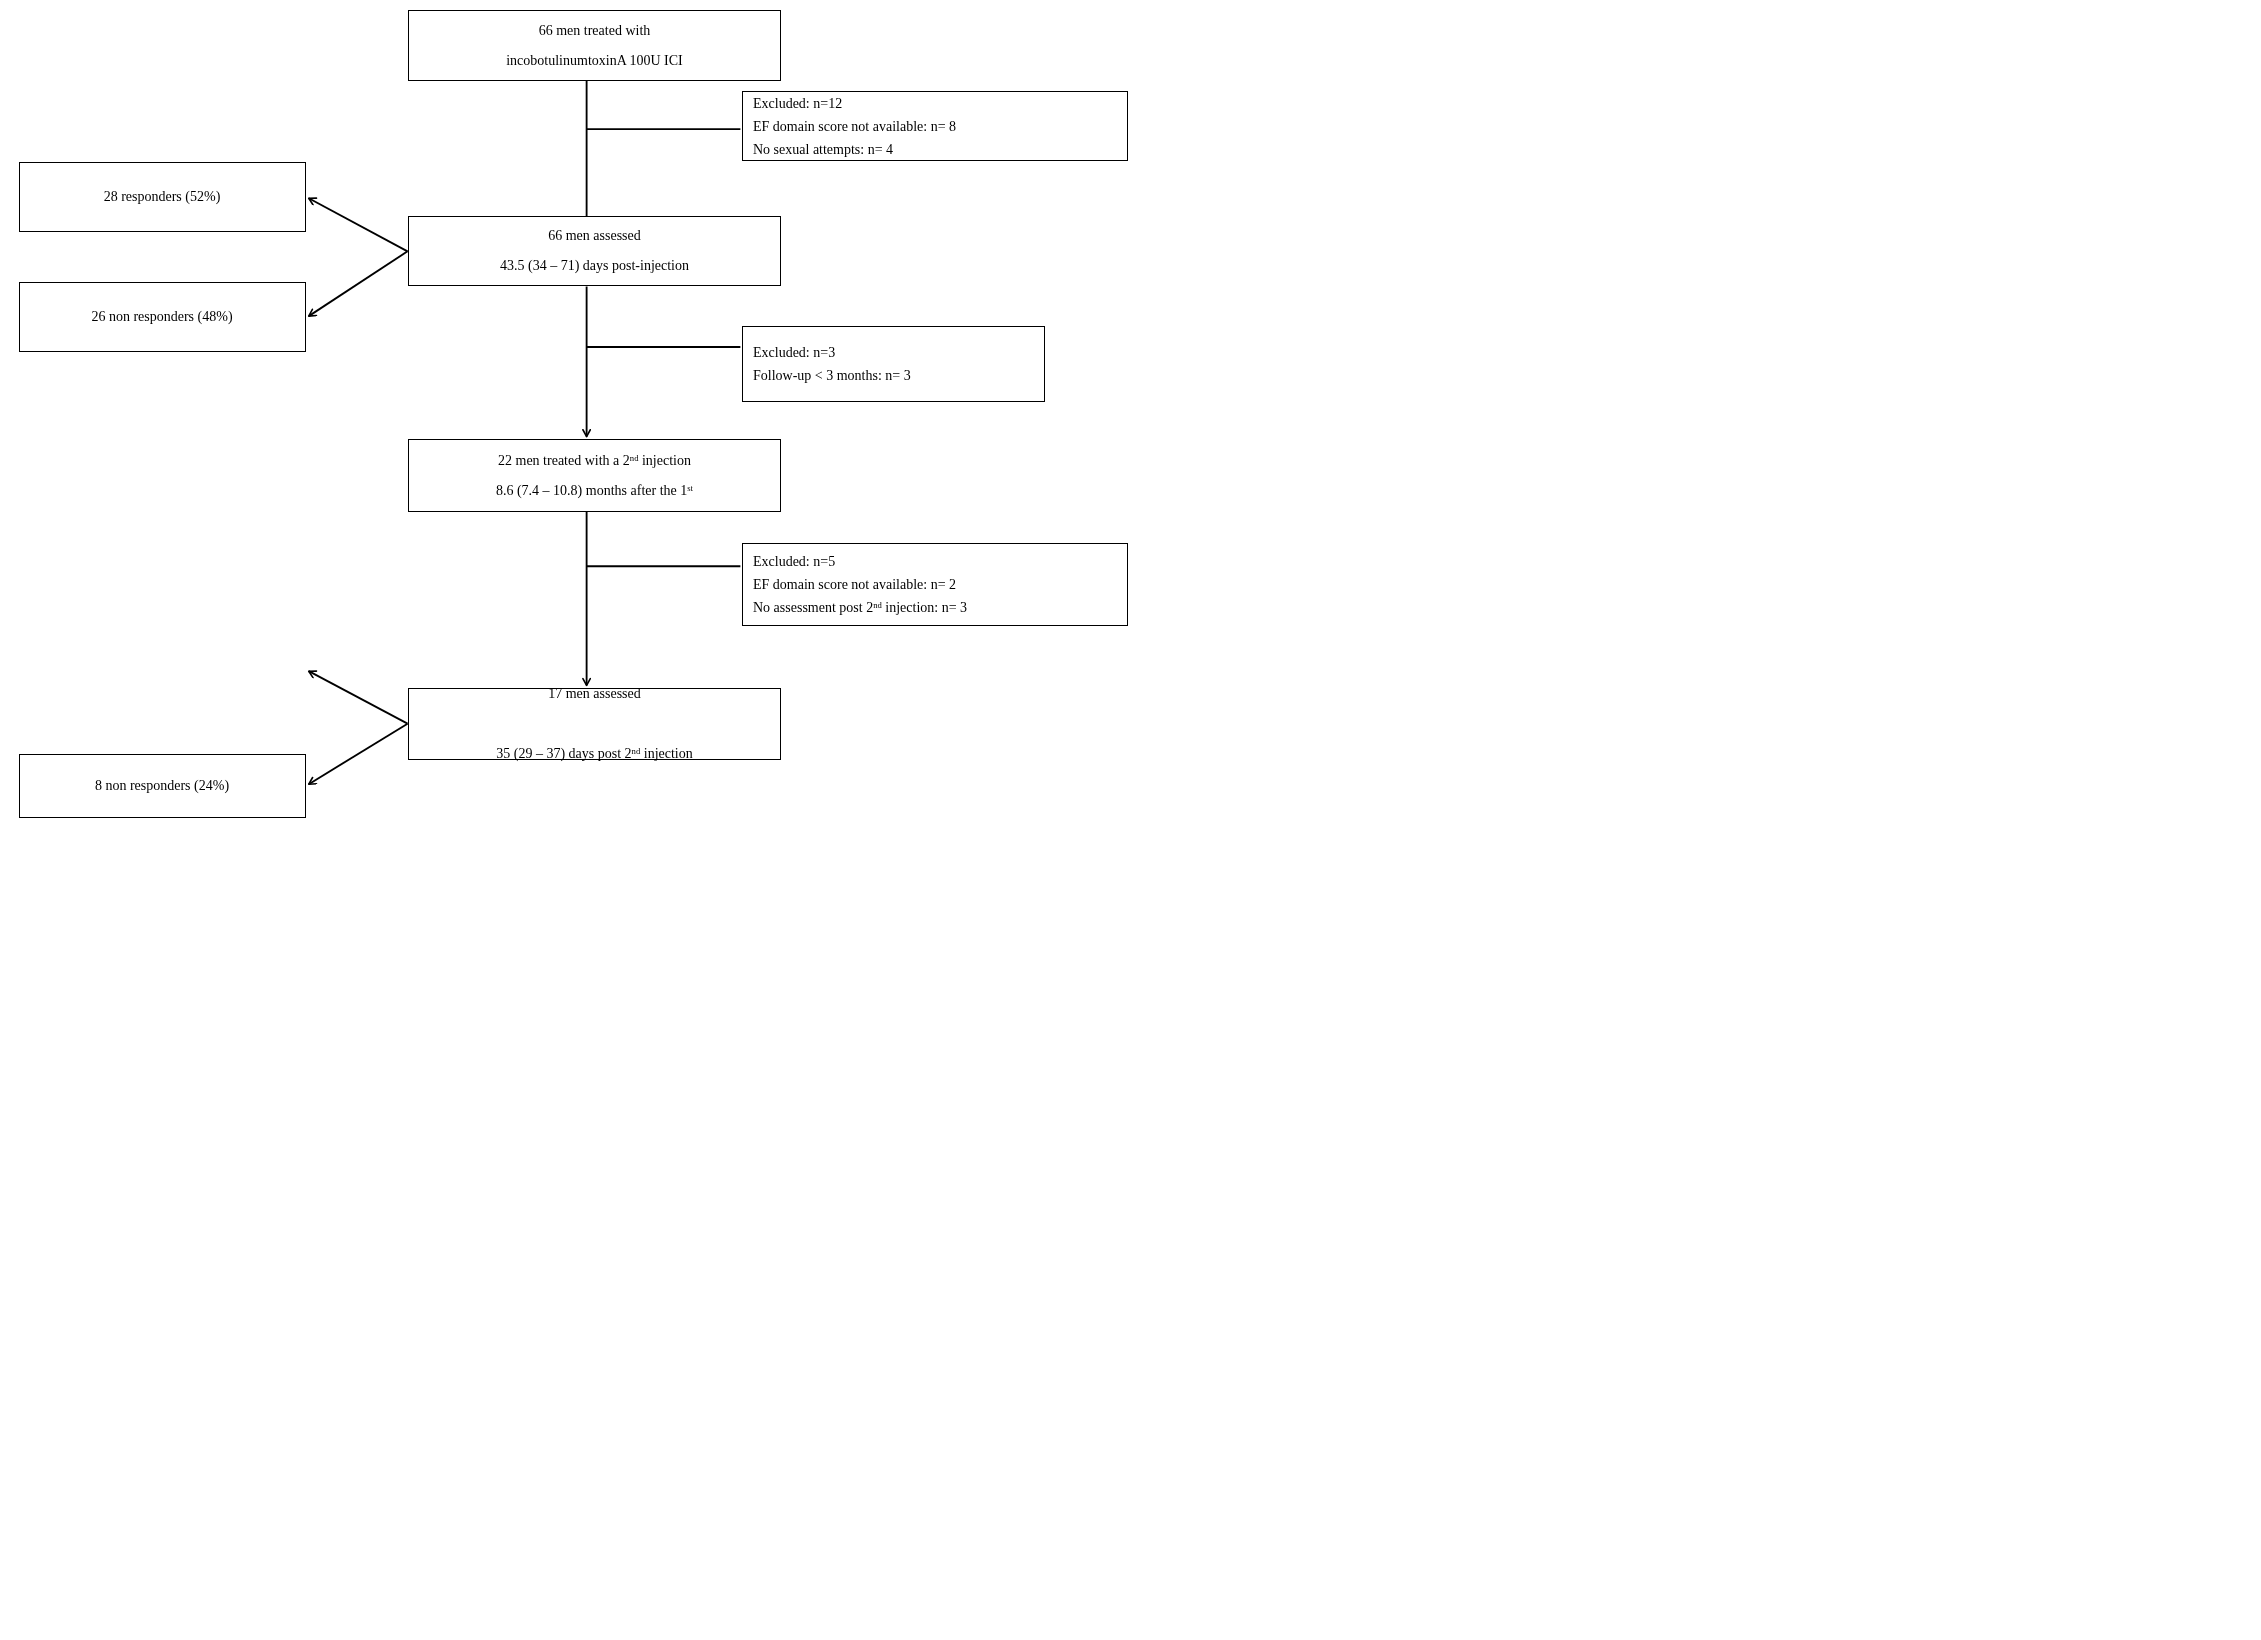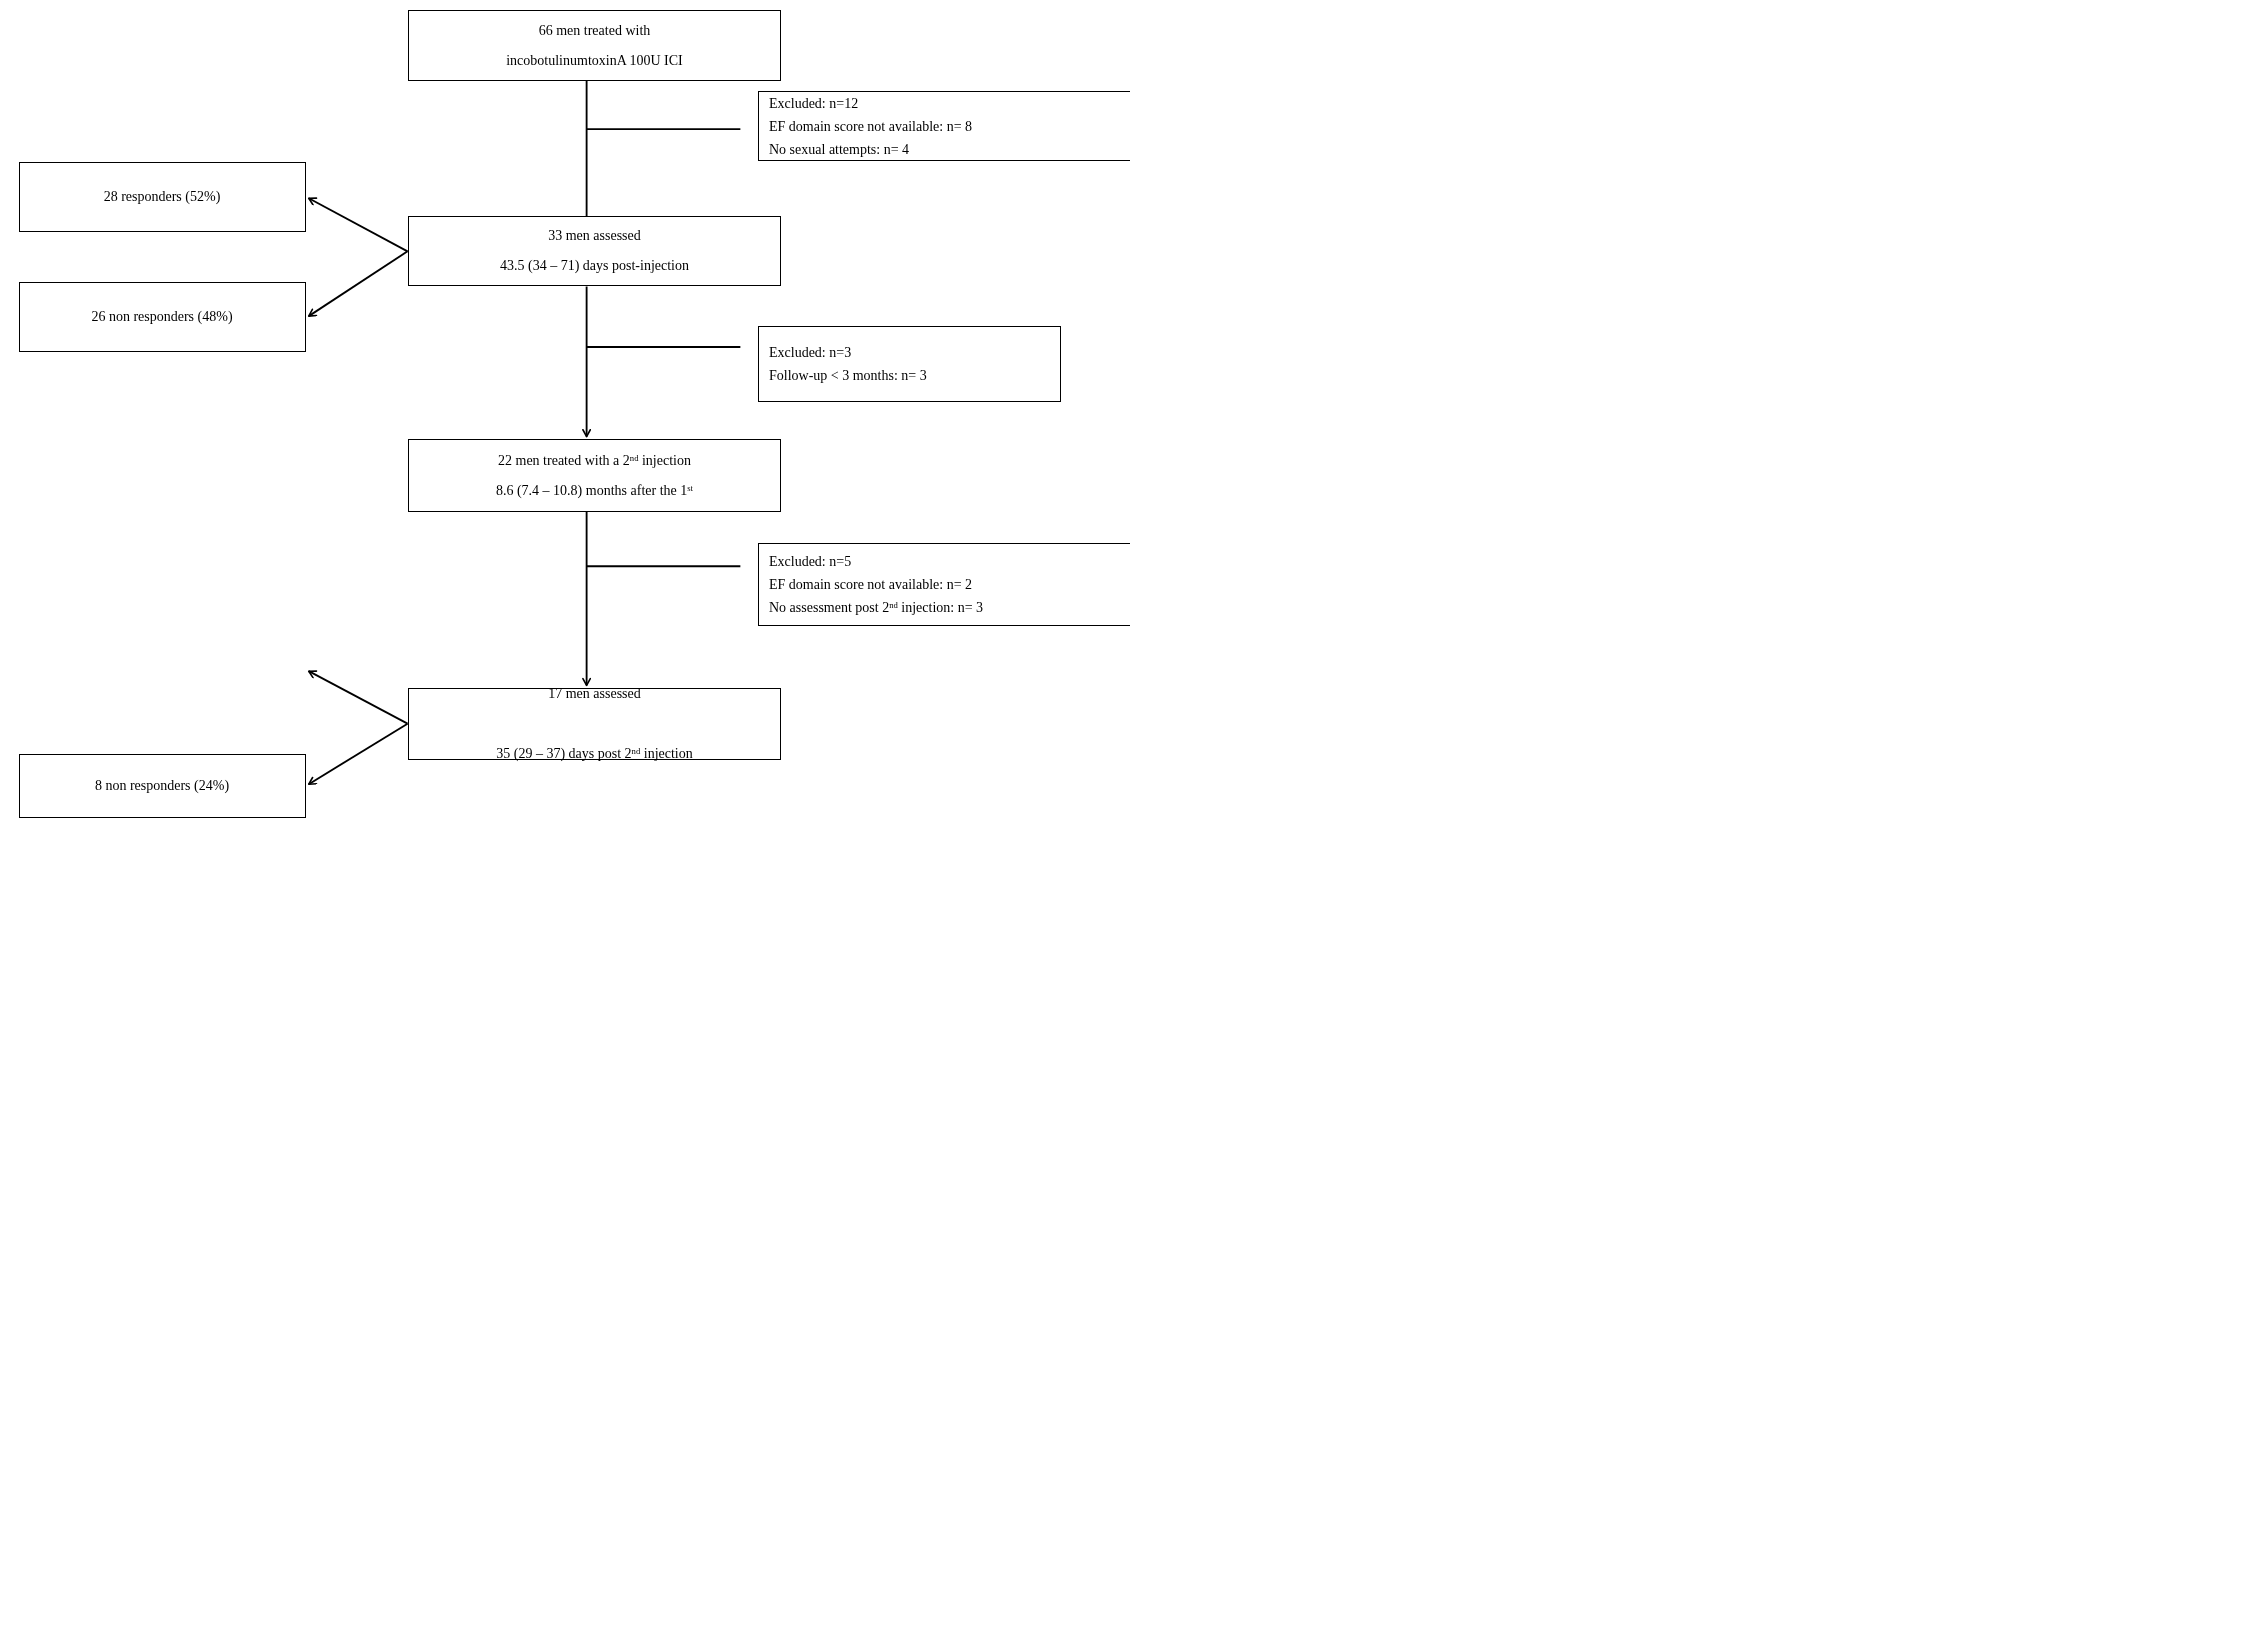--- a/index.html
+++ b/index.html
@@ -35,21 +35,20 @@
     text-align: center;
     font-size: 14px;
     line-height: 30px;
     color: #000000;
   }
   .box.left-align {
     align-items: flex-start;
     text-align: left;
     padding: 8px 10px;
     line-height: 23px;
-    margin-left: 16px;
   }
   .line { white-space: nowrap; }
   sup {
     font-size: 0.62em;
     line-height: 0;
     vertical-align: baseline;
     position: relative;
     top: -0.45em;
   }
   
@@ -102,21 +101,21 @@
     <div class="line">Excluded: n=12</div>
     <div class="line">EF domain score not available: n= 8</div>
     <div class="line">No sexual attempts: n= 4</div>
   </div>
 
   <div class="box" id="box-responders1">
     <div class="line">28 responders (52%)</div>
   </div>
 
   <div class="box" id="box-assessed1">
-    <div class="line">33 men assessed</div>
+    <div class="line">66 men assessed</div>
     <div class="line">43.5 (34 – 71) days post-injection</div>
   </div>
 
   <div class="box" id="box-nonresponders1">
     <div class="line">26 non responders (48%)</div>
   </div>
 
   <div class="box left-align" id="box-excluded2">
     <div class="line">Excluded: n=3</div>
     <div class="line">Follow-up &lt; 3 months: n= 3</div>

